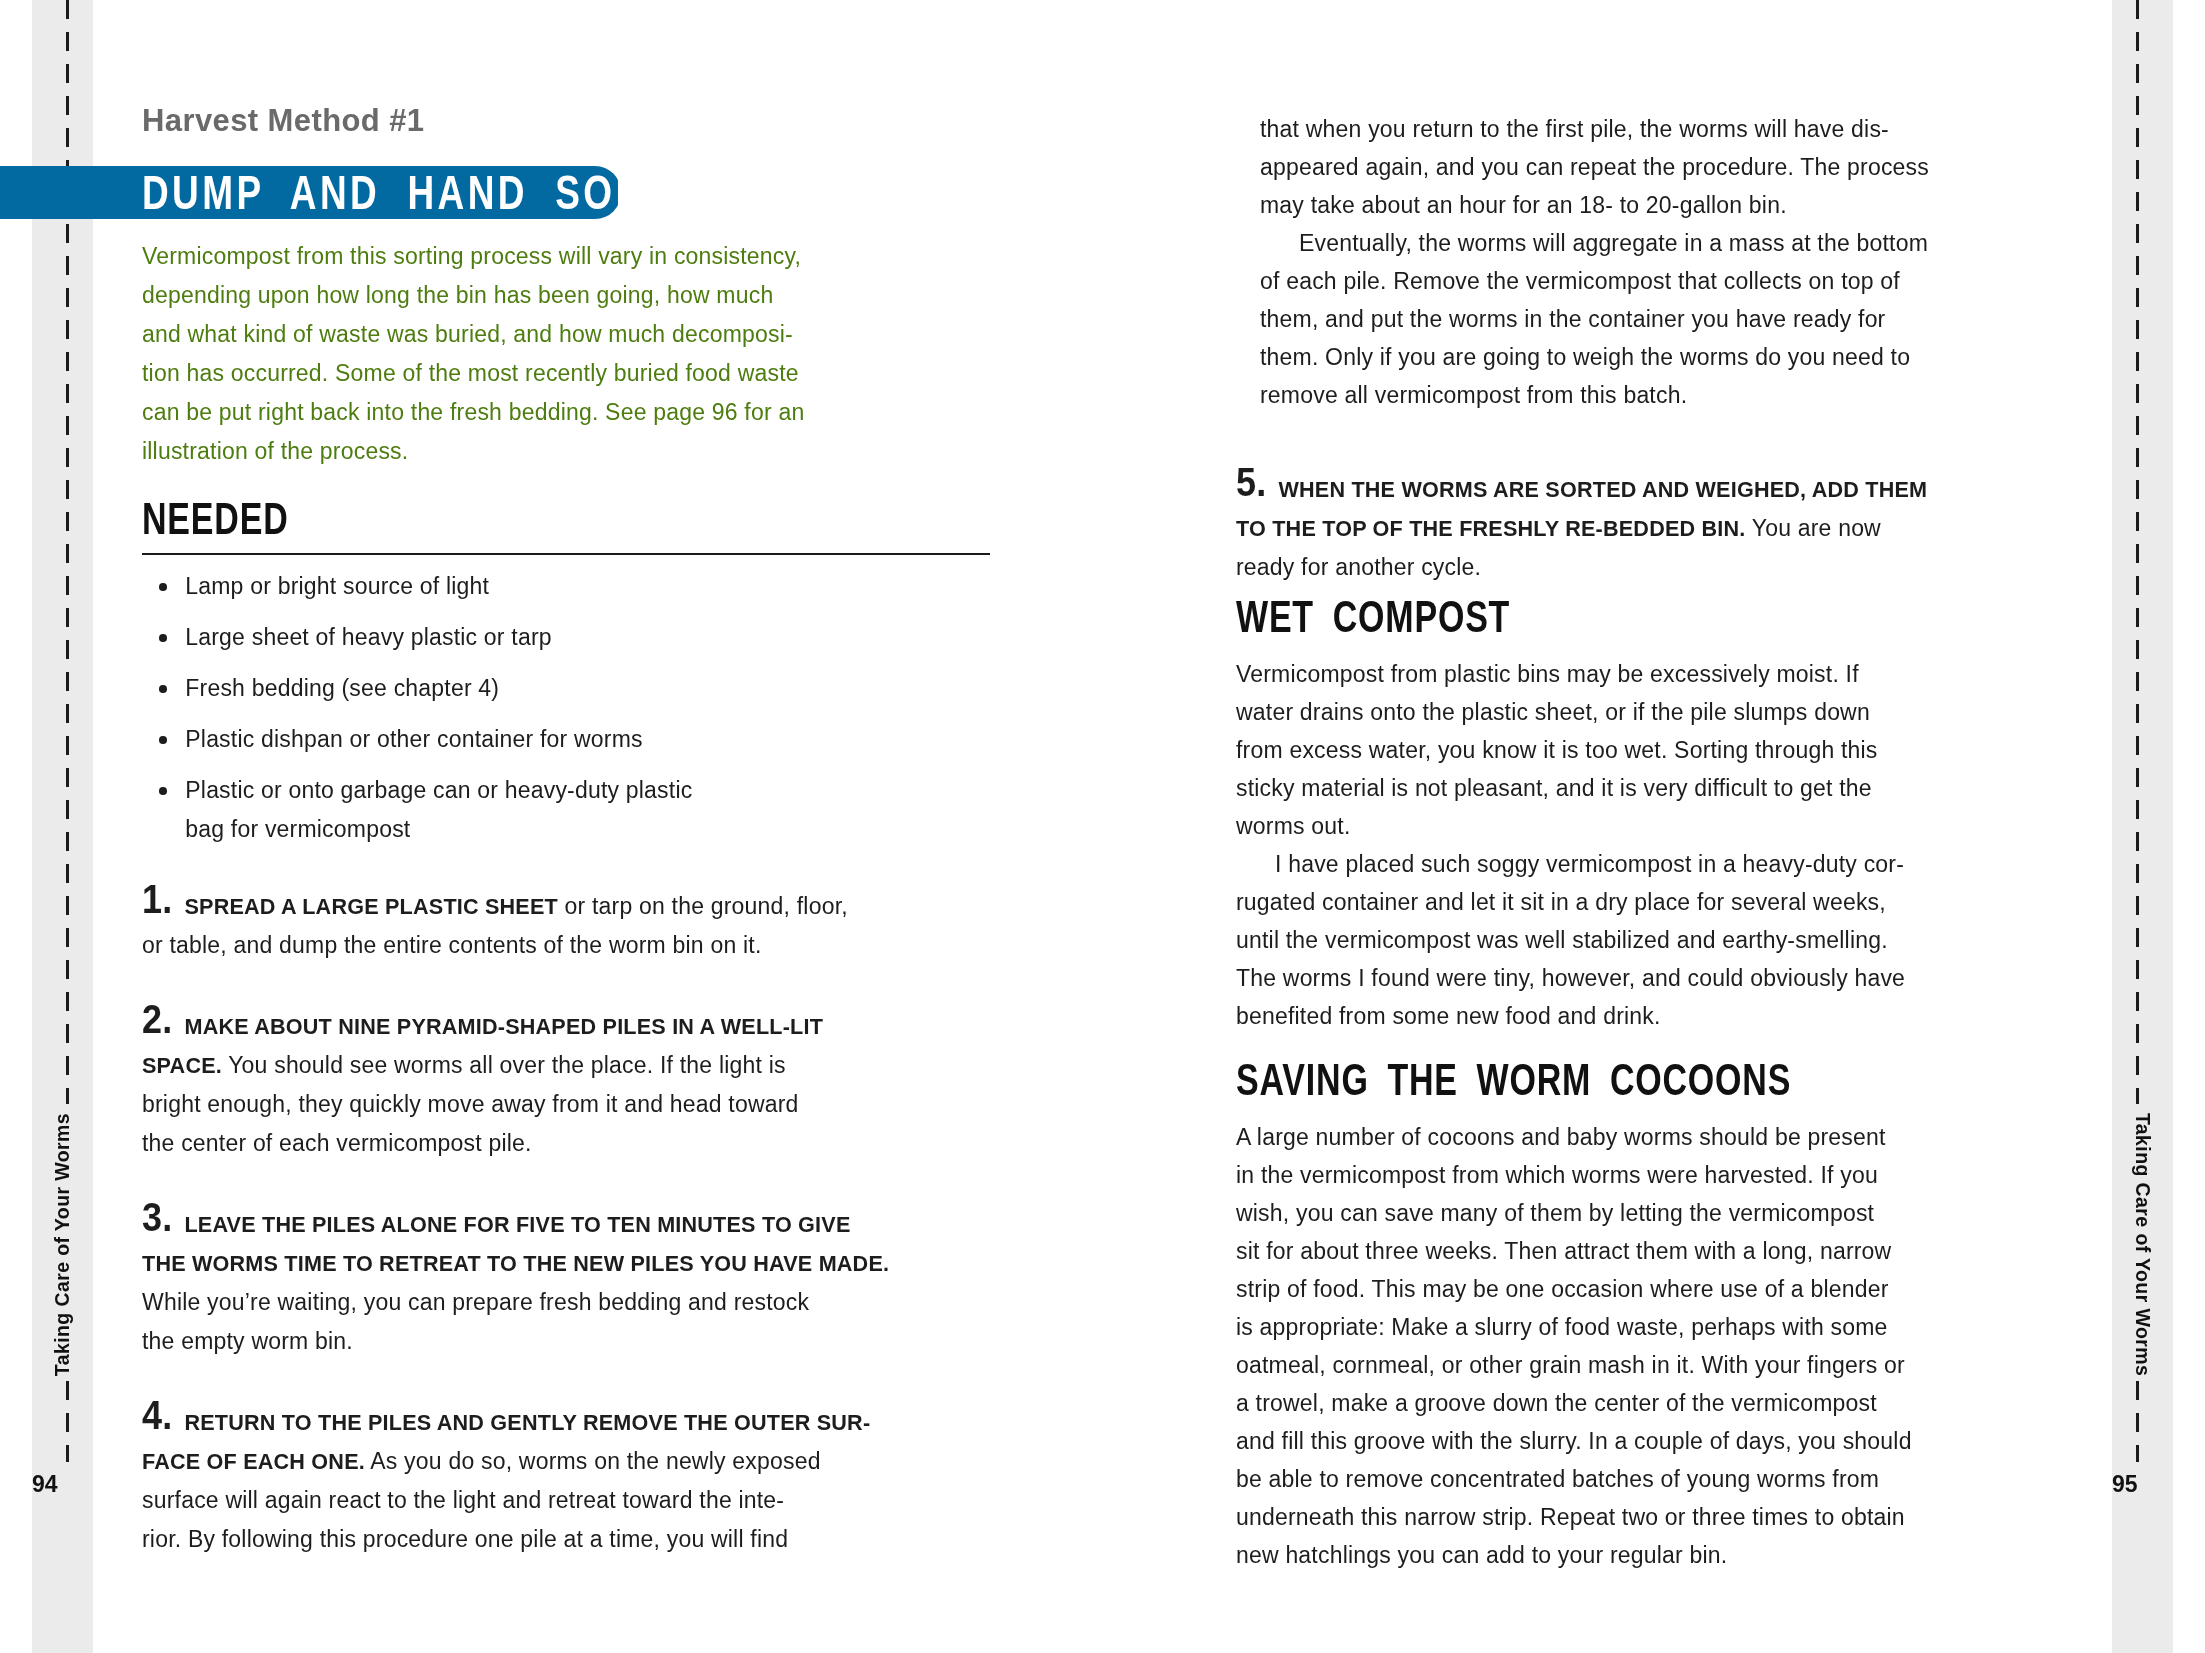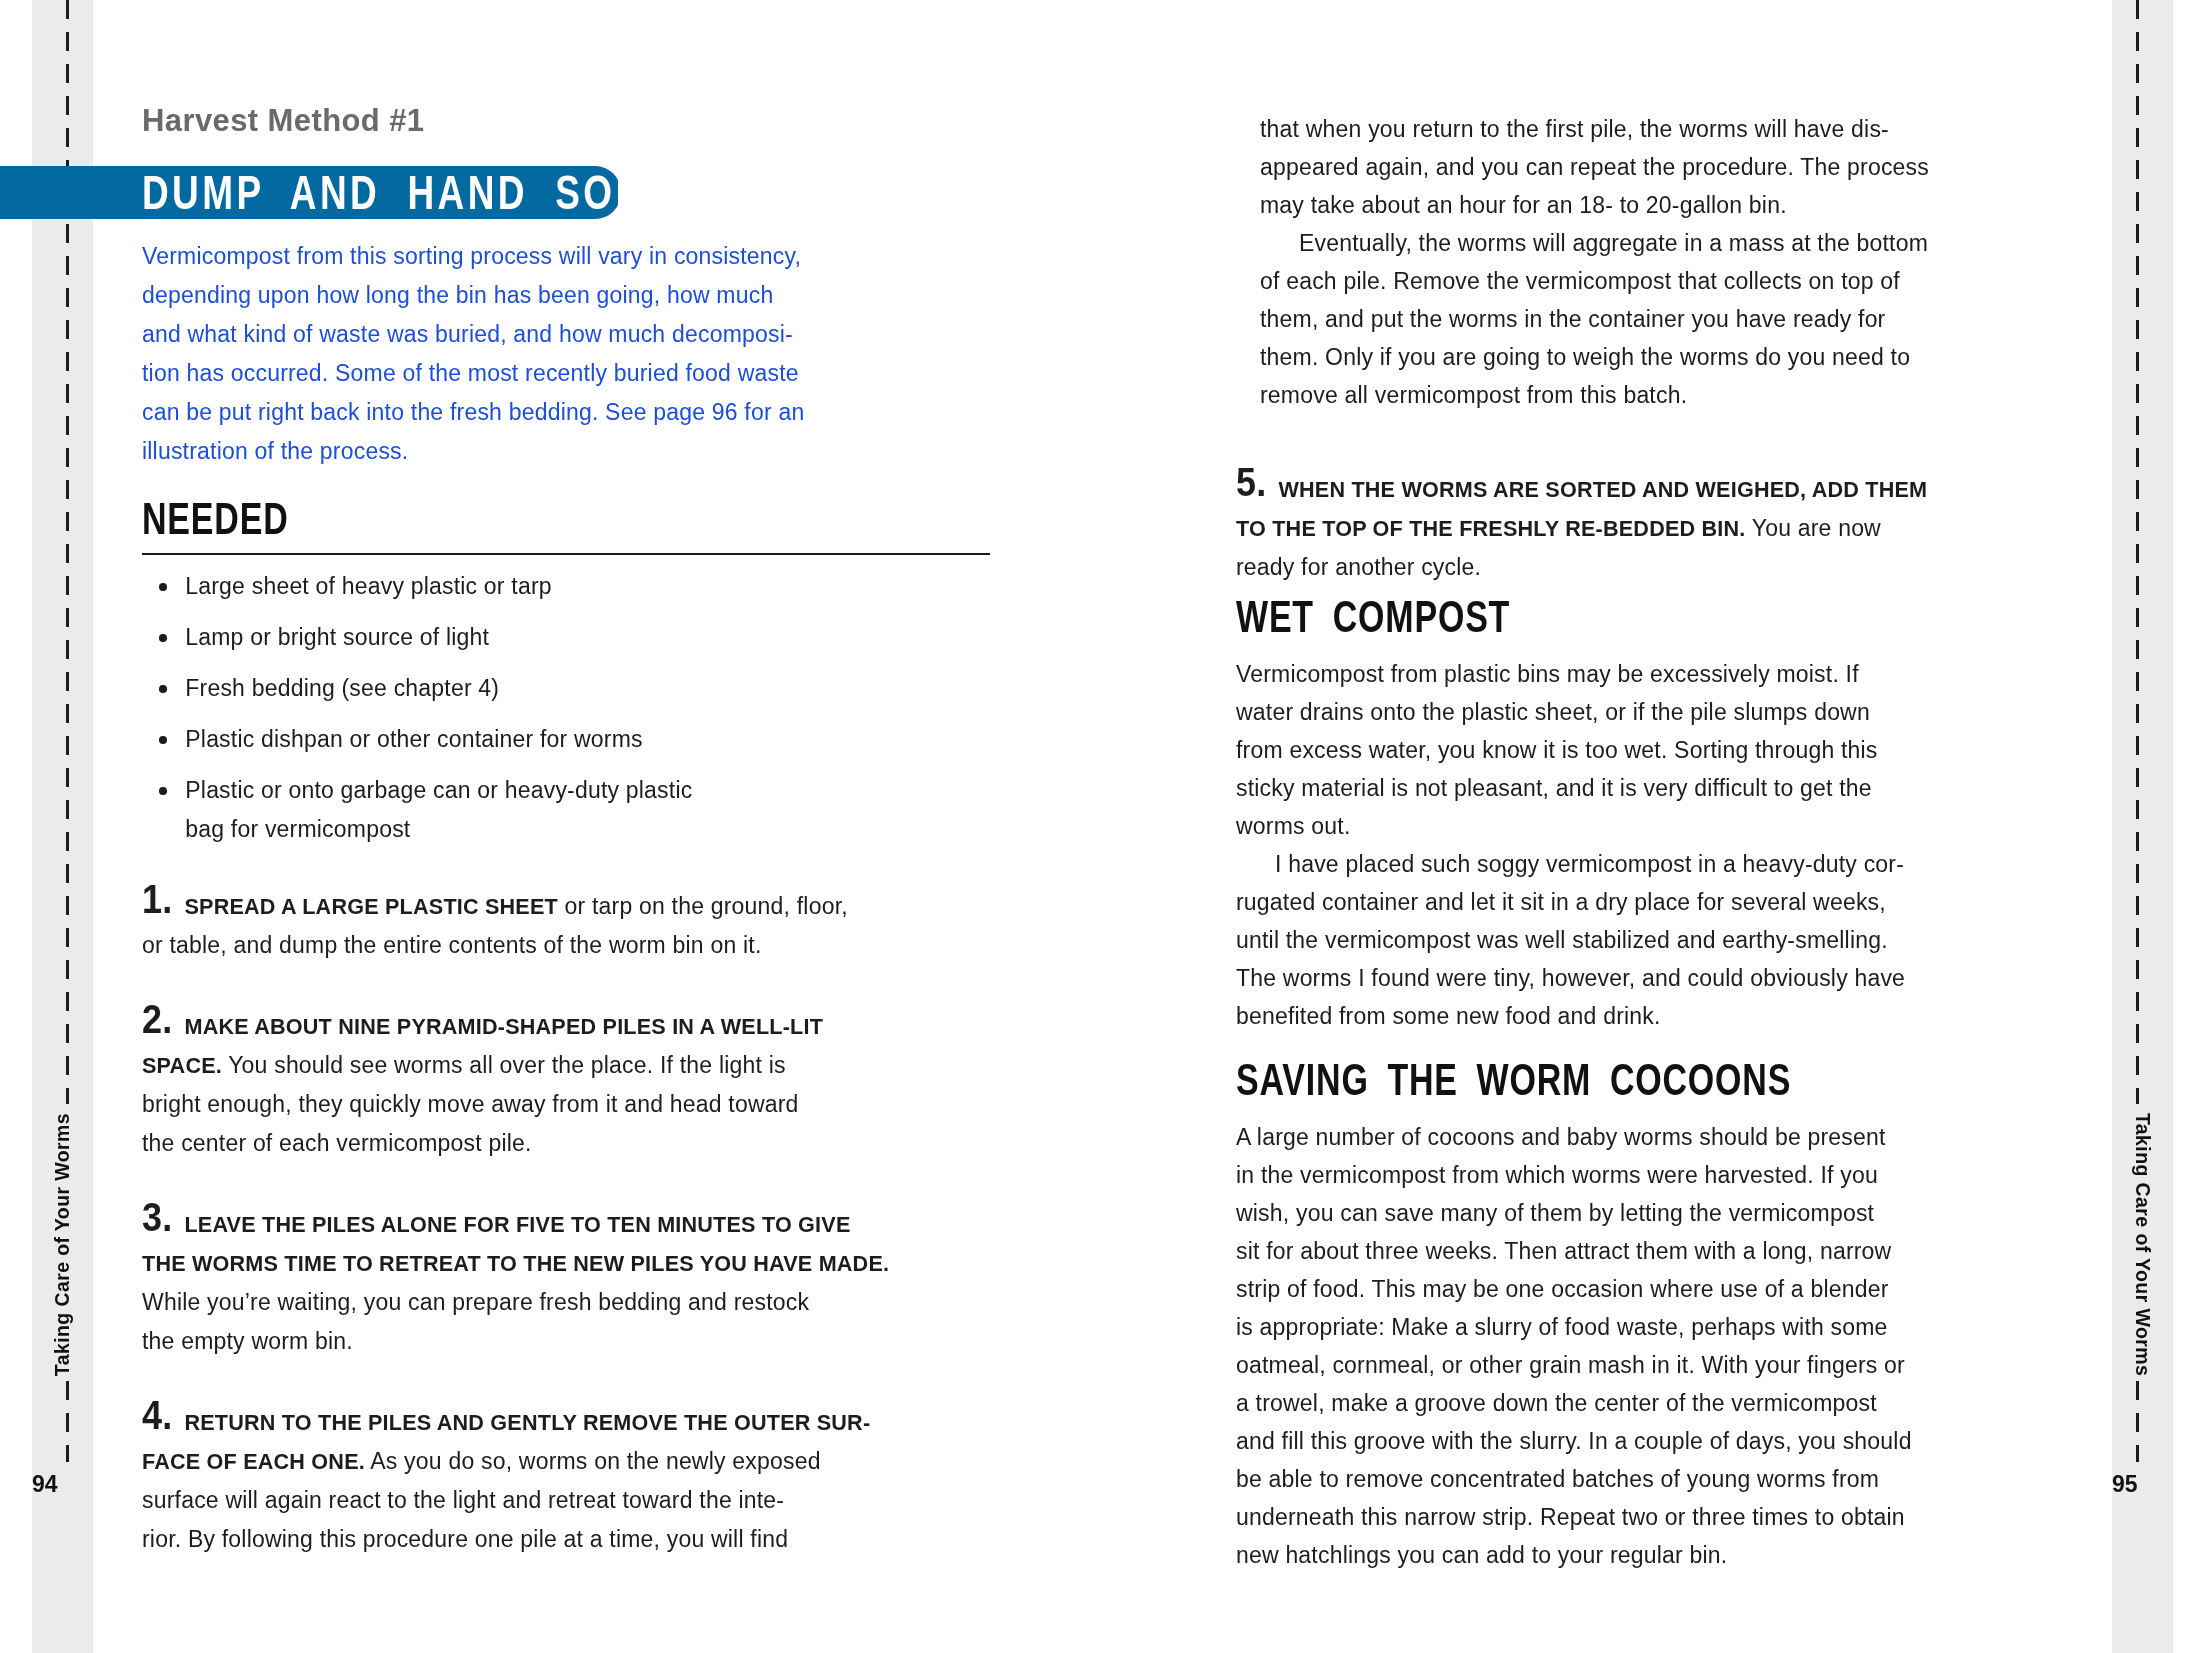--- a/index.html
+++ b/index.html
@@ -23,21 +23,21 @@
   .pnum.l{left:32px}.pnum.r{left:2112px}
 
   
   .eyebrow{position:absolute;left:142px;top:103px;font-size:31px;font-weight:700;color:#6a6a6a;letter-spacing:0.4px;}
   .titlebar{position:absolute;left:0;top:166px;width:621px;height:53px;background:#0369a1;
             border-radius:0 26px 26px 0;display:flex;align-items:center;z-index:3;}
   .titlebar .t{margin-left:142px;color:#ffffff;font-weight:700;font-size:37px;letter-spacing:3.4px;word-spacing:13.6px;
                display:inline-block;transform:scaleY(1.3);transform-origin:left center;white-space:nowrap;}
 
   
-  .para{position:absolute;white-space:pre;font-size:23px;line-height:39px;letter-spacing:0.2px;color:#1d4ed8;}
+  .para{position:absolute;white-space:pre;font-size:23px;line-height:39px;letter-spacing:0.2px;color:#4d7c0f;}
   .lcol{left:142px;width:848px;}
   .rcol{left:1236px;width:848px;}
   p.pp{white-space:pre;font-size:23px;letter-spacing:0.2px;margin:0;}
   .lh46{line-height:39px}.lh45{line-height:38px}
   .indent{text-indent:39px;}
 
   #intro{top:237px;}
 
   .needed{position:absolute;left:142px;top:506px;width:848px;border-bottom:2.5px solid #1b1b1b;padding-bottom:10.2px;}
   .hcond{display:inline-block;transform:scaleY(1.28);transform-origin:left bottom;font-weight:700;font-size:34px;
@@ -95,25 +95,25 @@
 and what kind of waste was buried, and how much decomposi-
 tion has occurred. Some of the most recently buried food waste
 can be put right back into the fresh bedding. See page 96 for an
 illustration of the process.</div>
 
   <div class="needed"><span class="hcond">NEEDED</span></div>
 
   <ul class="bullets">
     <li>
         <span class="dot"></span>
-        <span class="btext">Large sheet of heavy plastic or tarp</span>
+        <span class="btext">Lamp or bright source of light</span>
       </li>
     <li>
         <span class="dot"></span>
-        <span class="btext">Lamp or bright source of light</span>
+        <span class="btext">Large sheet of heavy plastic or tarp</span>
       </li>
     <li>
         <span class="dot"></span>
         <span class="btext">Fresh bedding (see chapter 4)</span>
       </li>
     <li>
         <span class="dot"></span>
         <span class="btext">Plastic dishpan or other container for worms</span>
       </li>
     <li>

